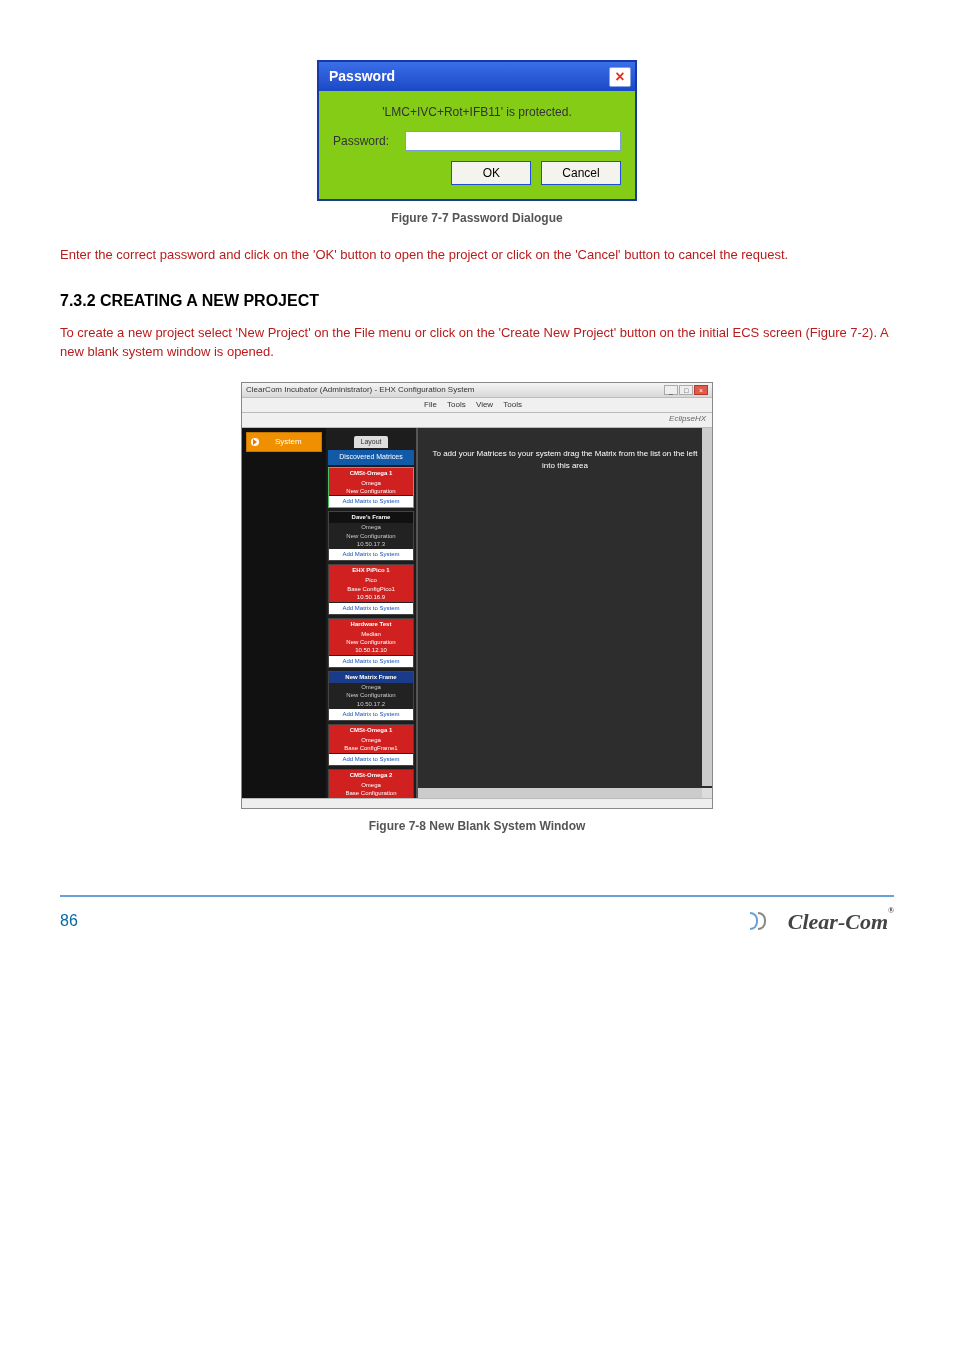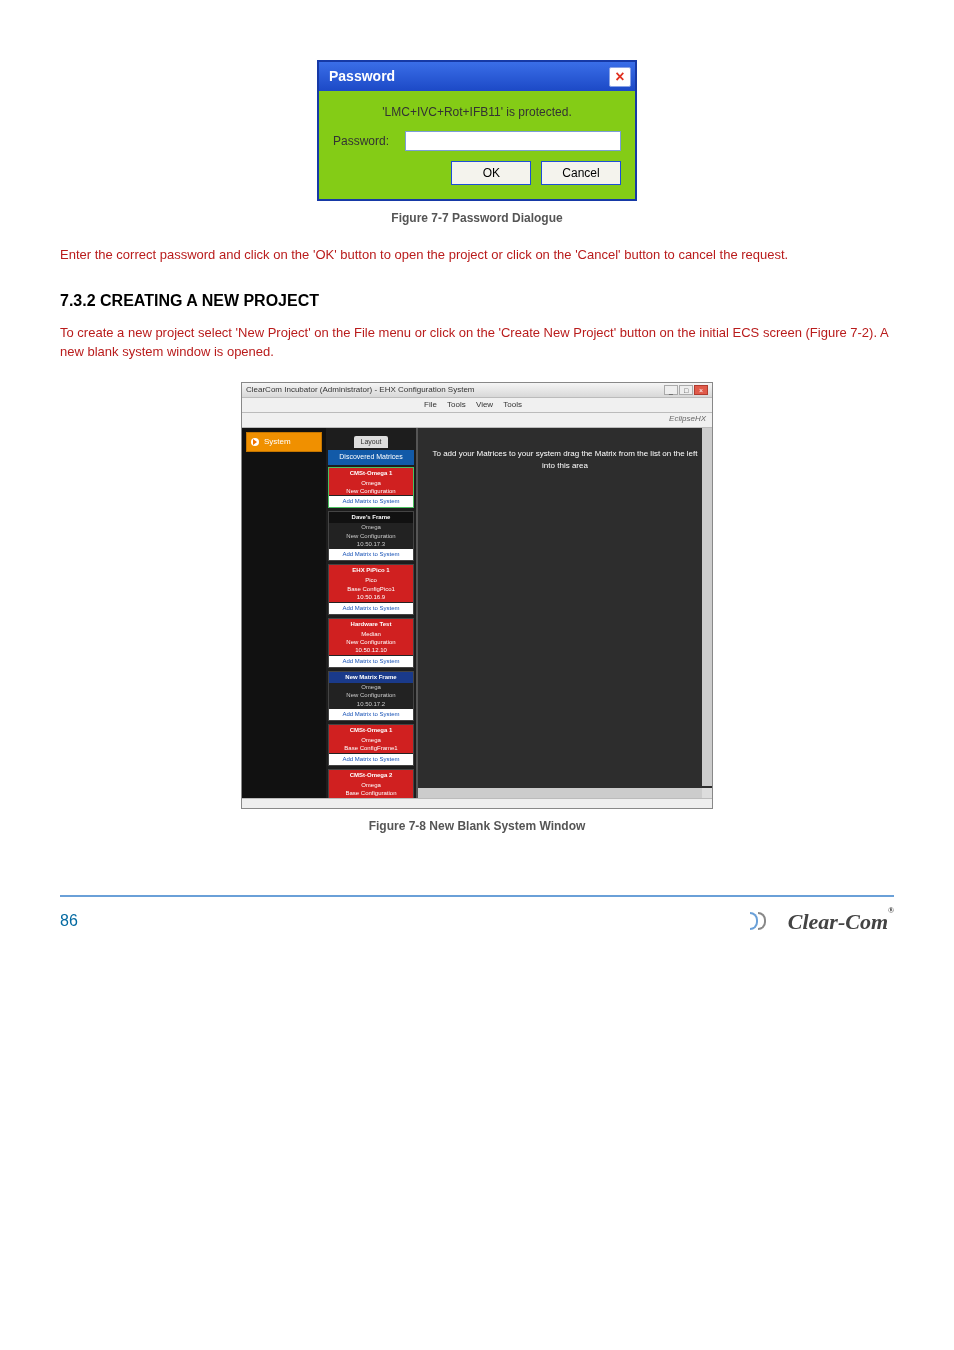--- a/index.html
+++ b/index.html
@@ -134,21 +134,21 @@
       margin: 4px;
       padding: 3px 4px;
       background: #f09000;
       color: #fff;
       font-size: 8px;
       text-align: center;
       border: 1px solid #c57600;
       cursor: pointer;
       display: flex;
       align-items: center;
-      gap: 5px;
+      gap: 16px;
       justify-content: flex-start;
     }
     .arrow-icon {
       width: 8px; height: 8px;
       border-radius: 50%;
       background: #fff;
       position: relative;
       flex-shrink: 0;
     }
     .arrow-icon::after {

